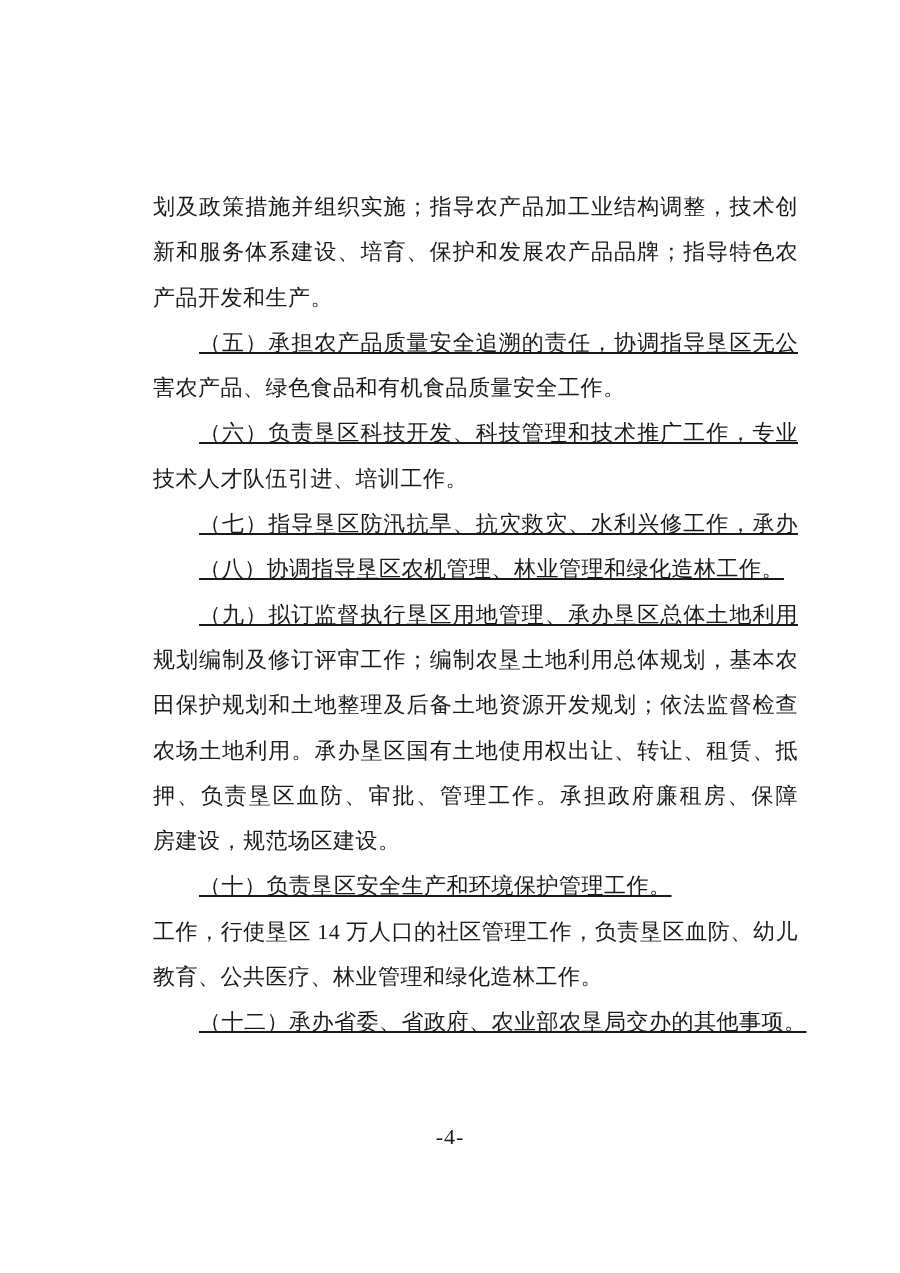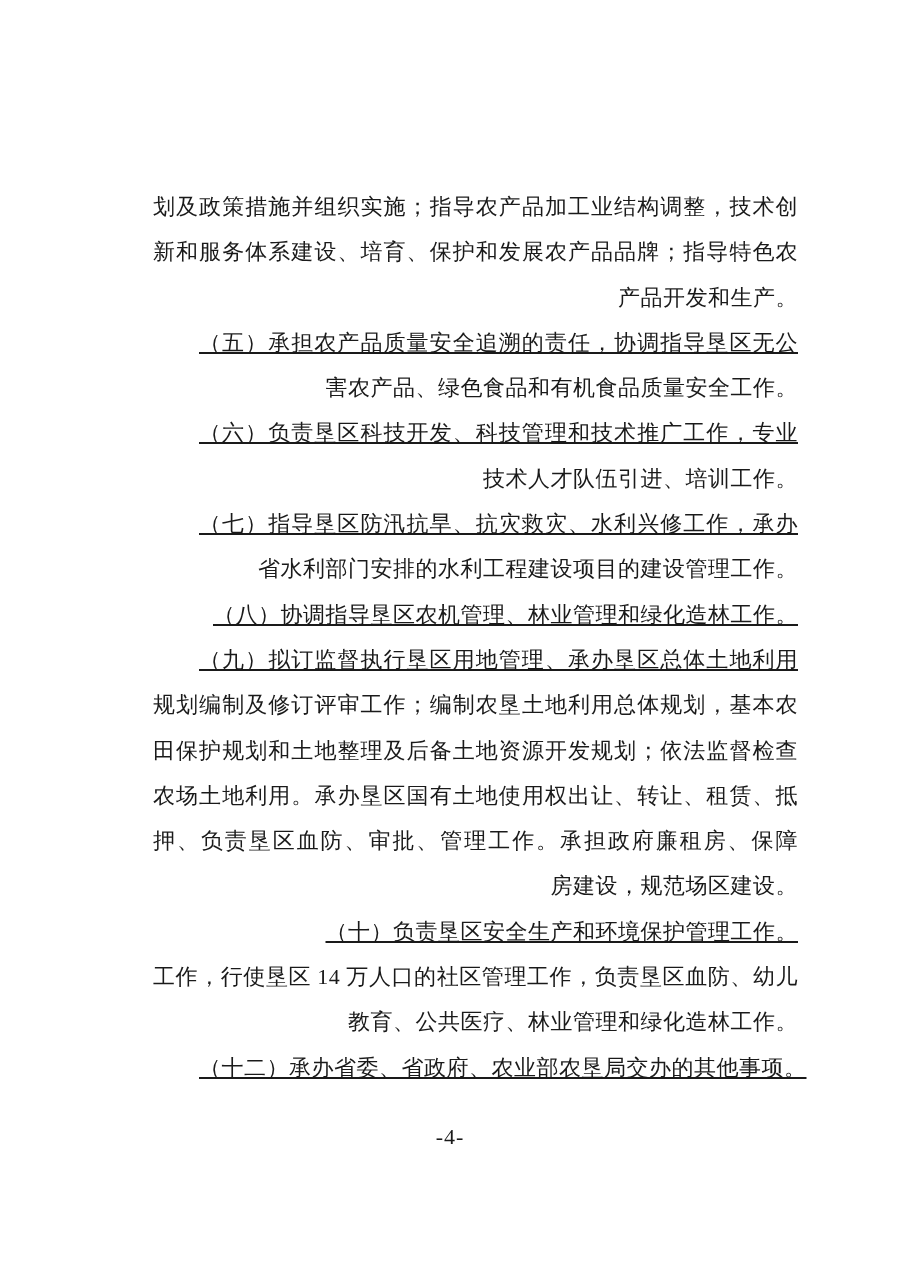--- a/index.html
+++ b/index.html
@@ -26,21 +26,20 @@
     top: 184px;
     width: 645px;
     margin-left: 40px;
   }
   .doc-body .line {
     font-size: 22px;
     line-height: 45.3px;
     height: 45.3px;
     letter-spacing: 0.5px;
     white-space: nowrap;
-    text-align: right;
   }
   
   .doc-body .line.fill {
     white-space: normal;
     text-align: justify;
     overflow: hidden;
   }
   .doc-body .line.fill::after {
     content: "";
     display: inline-block;
@@ -70,21 +69,20 @@
 <div class="doc-page">
   <div class="doc-body" id="doc-body">
       <div class="line fill">划及政策措施并组织实施；指导农产品加工业结构调整，技术创</div>
       <div class="line fill">新和服务体系建设、培育、保护和发展农产品品牌；指导特色农</div>
       <div class="line">产品开发和生产。</div>
       <div class="line fill indent">（五）承担农产品质量安全追溯的责任，协调指导垦区无公</div>
       <div class="line">害农产品、绿色食品和有机食品质量安全工作。</div>
       <div class="line fill indent">（六）负责垦区科技开发、科技管理和技术推广工作，专业</div>
       <div class="line">技术人才队伍引进、培训工作。</div>
       <div class="line fill indent">（七）指导垦区防汛抗旱、抗灾救灾、水利兴修工作，承办</div>
-      <div class="line">省水利部门安排的水利工程建设项目的建设管理工作。</div>
       <div class="line indent">（八）协调指导垦区农机管理、林业管理和绿化造林工作。</div>
       <div class="line fill indent">（九）拟订监督执行垦区用地管理、承办垦区总体土地利用</div>
       <div class="line fill">规划编制及修订评审工作；编制农垦土地利用总体规划，基本农</div>
       <div class="line fill">田保护规划和土地整理及后备土地资源开发规划；依法监督检查</div>
       <div class="line fill">农场土地利用。承办垦区国有土地使用权出让、转让、租赁、抵</div>
       <div class="line fill">押、负责垦区血防、审批、管理工作。承担政府廉租房、保障</div>
       <div class="line">房建设，规范场区建设。</div>
       <div class="line indent">（十）负责垦区安全生产和环境保护管理工作。</div>
       <div class="line fill">工作，行使垦区 14 万人口的社区管理工作，负责垦区血防、幼儿</div>
       <div class="line">教育、公共医疗、林业管理和绿化造林工作。</div>

